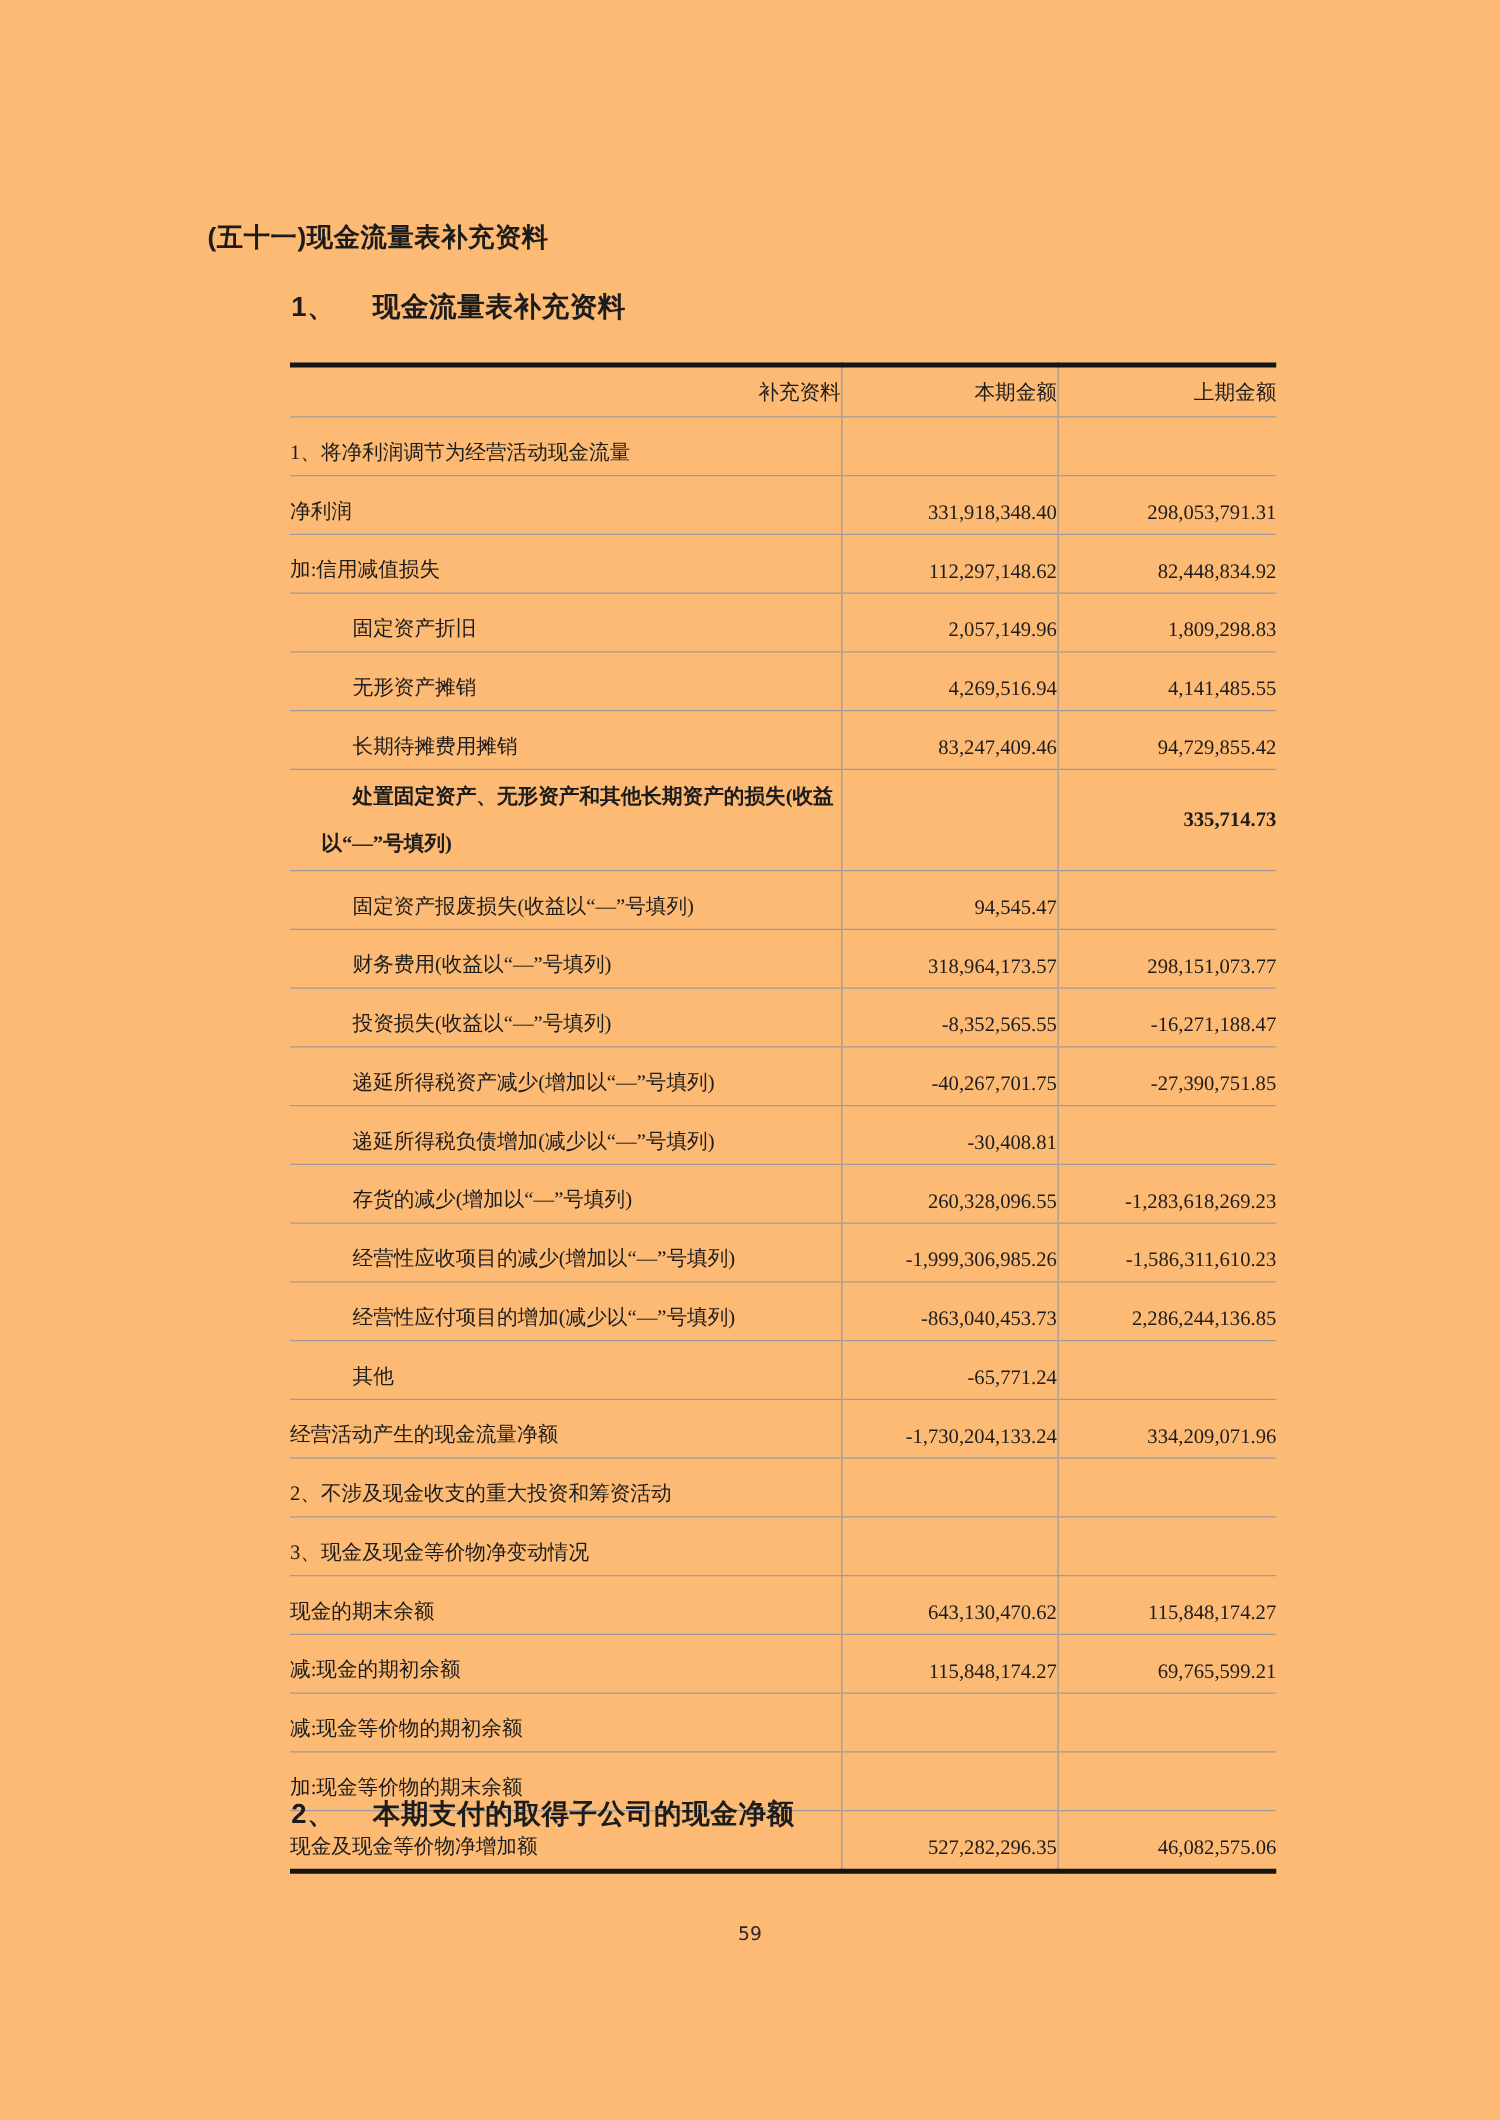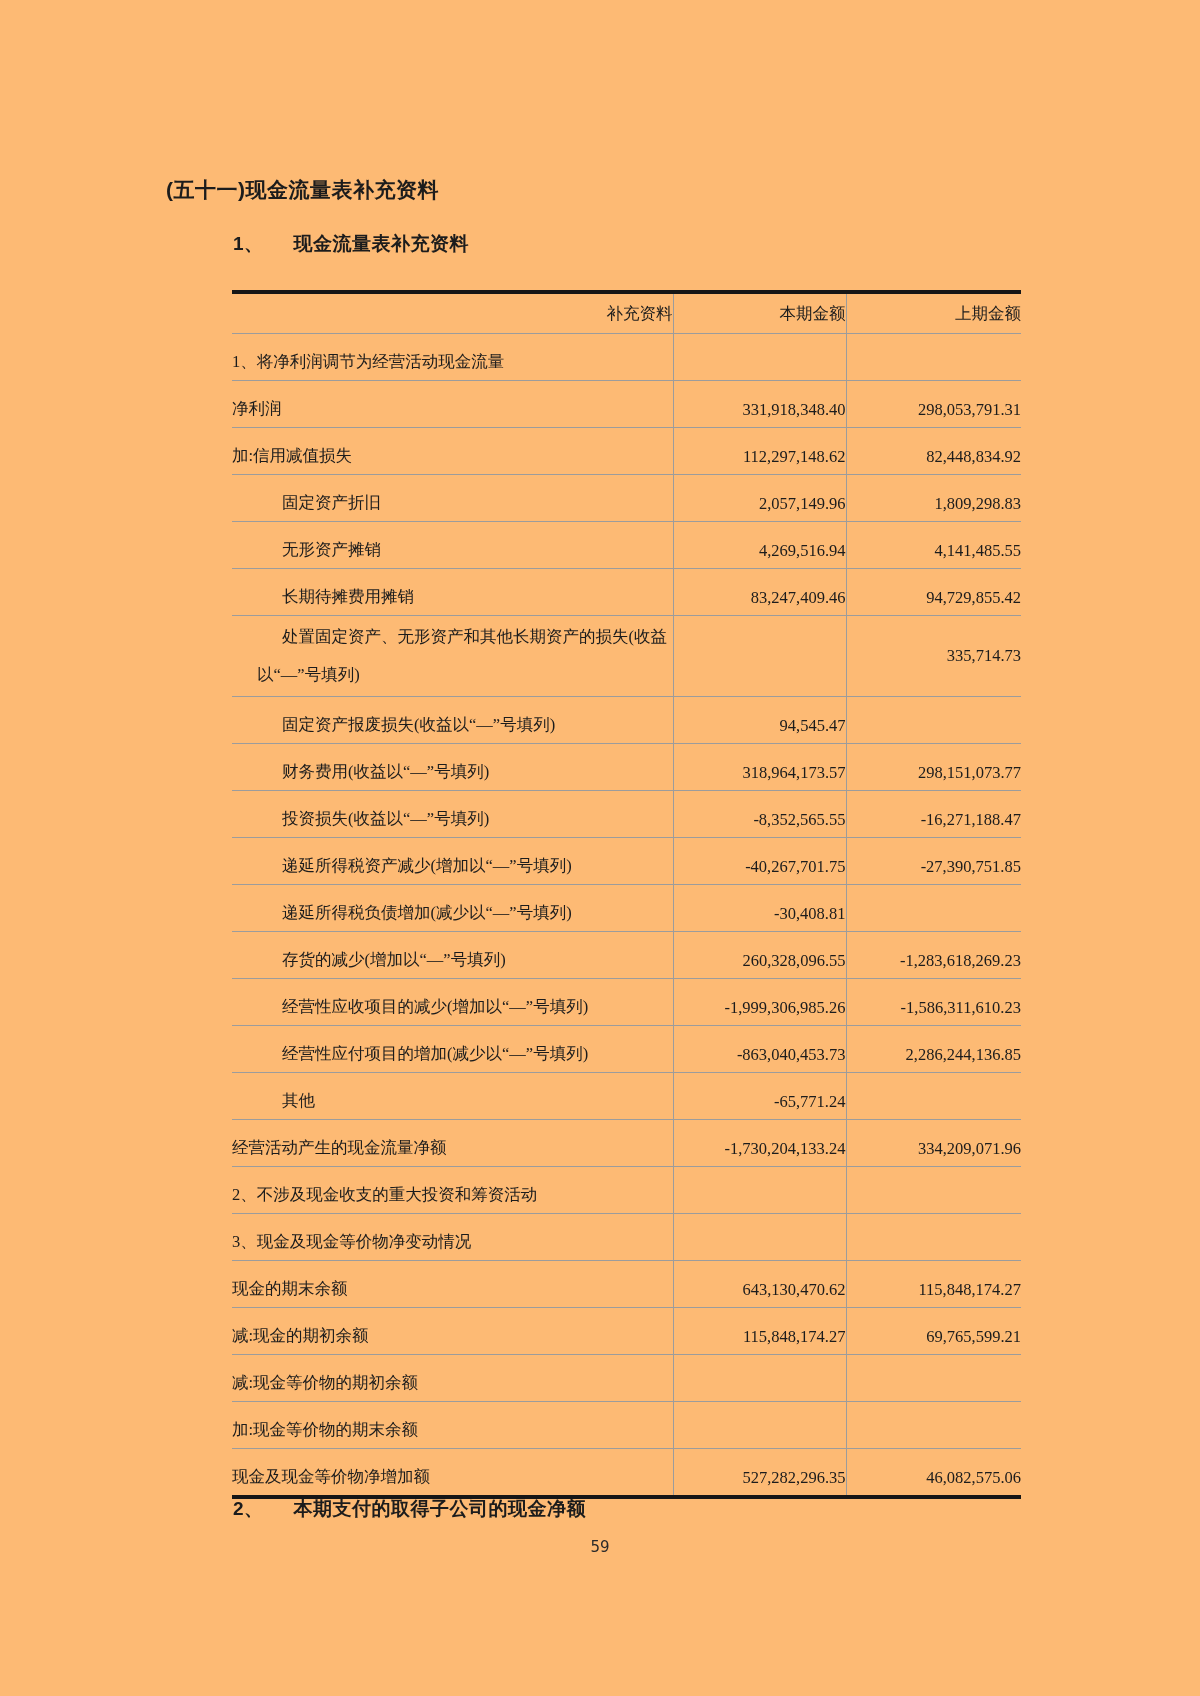--- a/index.html
+++ b/index.html
@@ -12,24 +12,24 @@
     overflow:hidden;
   }
   .section-title{
     position:absolute;left:166px;top:176px;
     font-family:"Liberation Sans","DejaVu Sans",sans-serif;
     font-weight:bold;font-size:21px;letter-spacing:0.5px;
   }
   .sub-heading{
     position:absolute;left:233px;
     font-family:"Liberation Sans","DejaVu Sans",sans-serif;
-    font-weight:bold;font-size:19px;letter-spacing:0.5px;
+    font-weight:bold;font-size:22px;letter-spacing:0.5px;
   }
   .sub-heading.one{top:231px;}
-  .sub-heading.two{top:1496px;}
+  .sub-heading.two{top:1436px;}
   .sub-heading .num{display:inline-block;margin-right:30px;}
   .table-wrap{
     position:absolute;left:232px;top:290px;width:789px;
   }
   table.fin{
     width:100%;
     border-collapse:collapse;
     border-top:4px solid #161616;
     border-bottom:4px solid #161616;
     font-size:16.5px;
@@ -45,21 +45,21 @@
   table.fin td{
     height:39px;
     vertical-align:bottom;
     border-bottom:1px solid #9c9c9c;
     padding:0 0 7px 0;
   }
   table.fin .vline{border-left:1px solid #9c9c9c;}
   td.label{text-align:left;padding-left:23px;}
   td.label.indent1{padding-left:50px;}
   td.num{text-align:right;padding-right:10px;}
-  tr.tall td{height:80px;vertical-align:middle;padding-bottom:0;}
+  tr.tall td{height:80px;vertical-align:middle;padding-bottom:0;font-weight:bold;}
   tr.tall td.label{
     padding-left:25px;text-indent:25px;line-height:2.3;
   }
   .page-number{
     position:absolute;top:1538px;left:0;width:1200px;
     text-align:center;
     font-family:"DejaVu Sans","Liberation Sans",sans-serif;
     font-size:15px;color:#2a2a2a;
   }
 </style>

